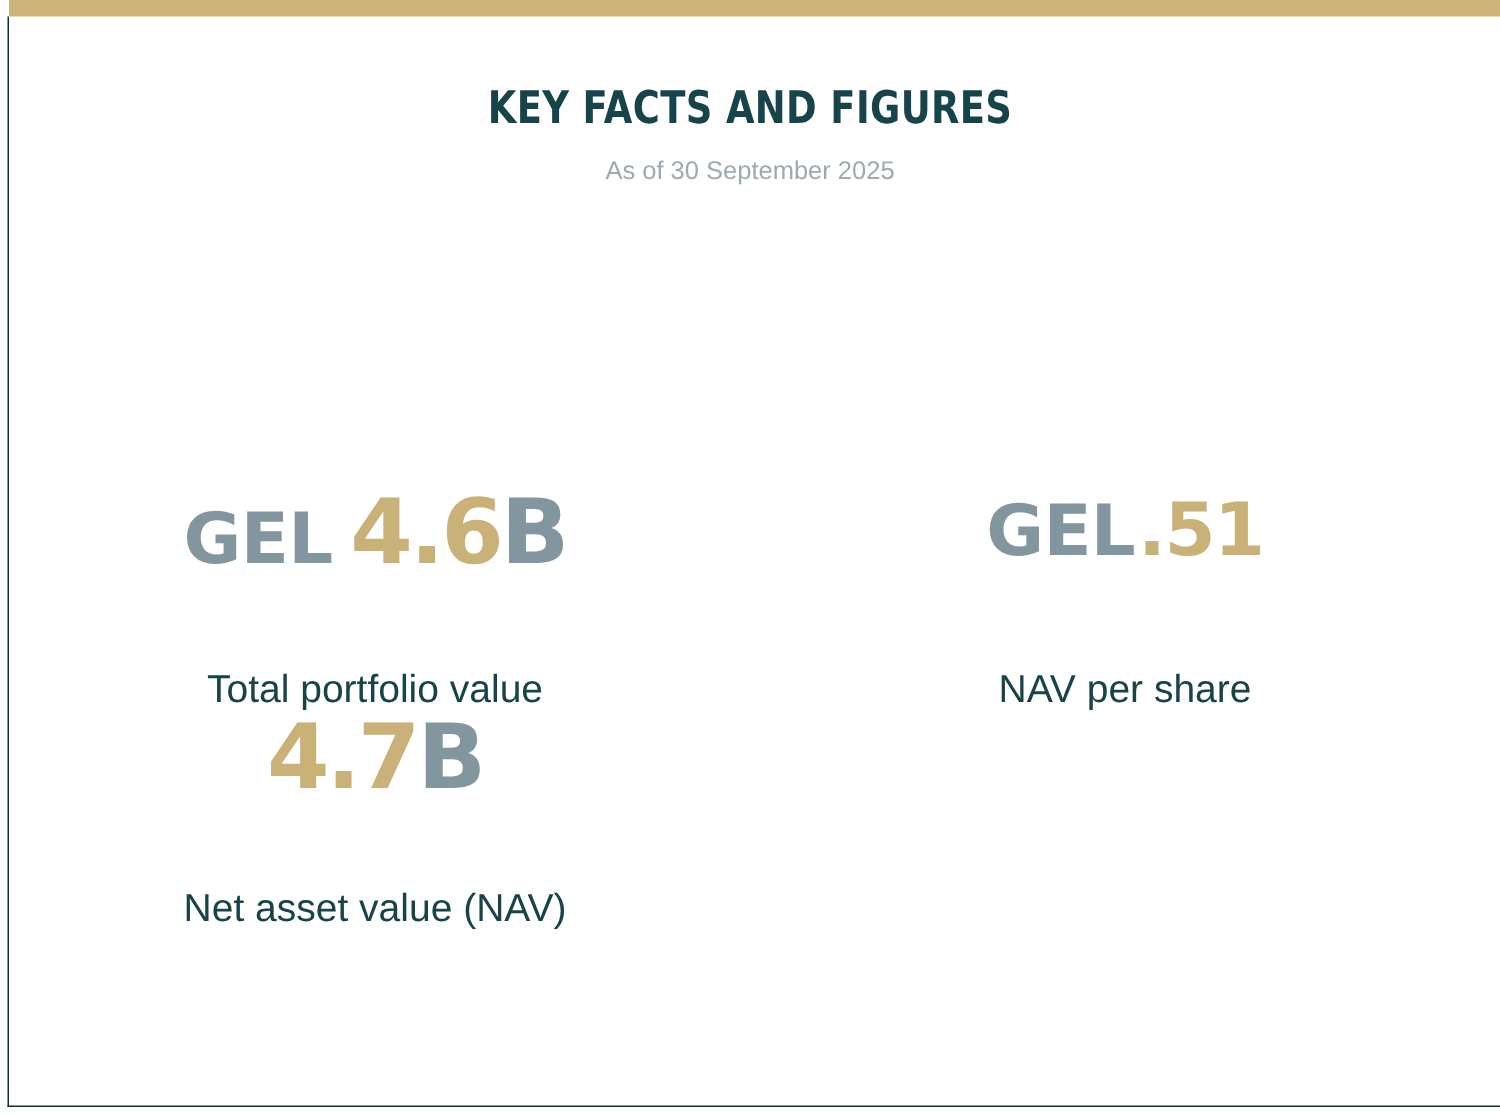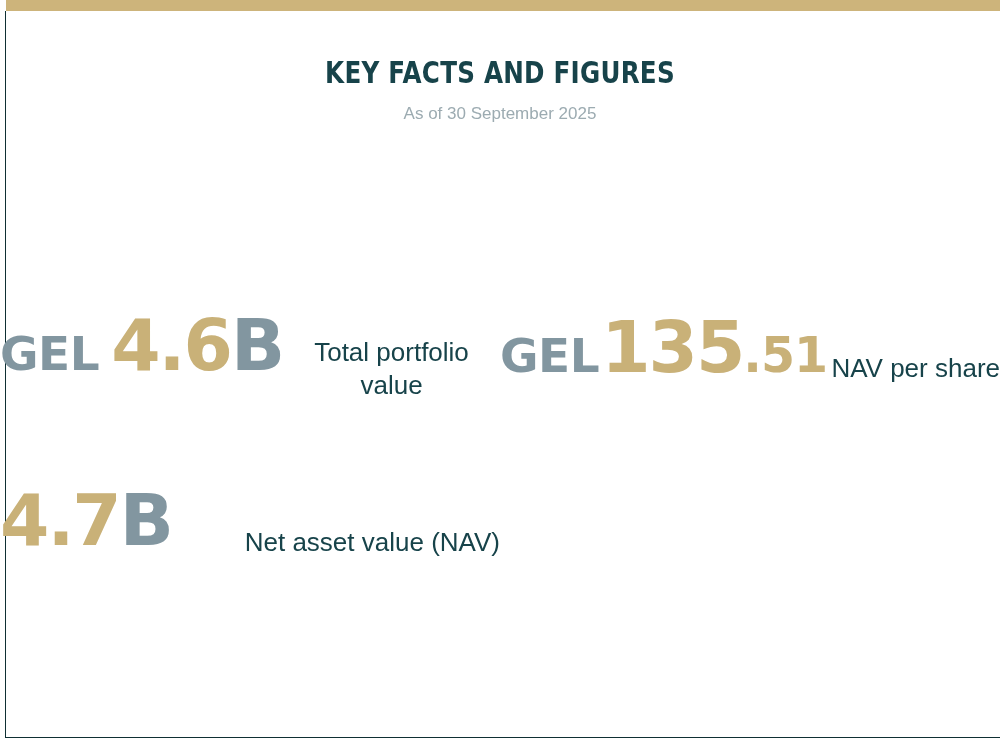--- a/index.html
+++ b/index.html
@@ -82,24 +82,23 @@
     top: 230px;
     left: 0;
     width: 1000px;
     display: grid;
     grid-template-columns: 500px 500px;
     grid-template-rows: 245px auto;
   }
 
   .stat {
     display: flex;
-    flex-direction: row;
+    flex-direction: column;
     align-items: center;
-    justify-content: space-between;
-    margin-top: 10px;
+    justify-content: flex-end;
   }
 
   .stat-value {
     display: flex;
     align-items: baseline;
     justify-content: center;
     white-space: nowrap;
     line-height: 1;
     height: 96px;
   }
@@ -110,21 +109,21 @@
     font-weight: 700;
     color: #8296a0;
     letter-spacing: -0.5px;
   }
 
   .unit.sp { margin-right: 12px; }
   .unit.tight { margin-right: 2px; }
 
   .big {
     font-family: "DejaVu Sans", sans-serif;
-    font-size: 71px;
+    font-size: 60px;
     font-weight: 700;
     color: #c9b178;
     letter-spacing: -2px;
   }
 
   .big.slate { color: #8296a0; }
 
   .small {
     font-family: "DejaVu Sans", sans-serif;
     font-size: 49px;
@@ -169,21 +168,20 @@
         <span class="big">4.6</span>
         <span class="big slate">B</span>
       </div>
       <div class="stat-label">Total portfolio value</div>
     </div>
 
 
     <div class="stat row2">
       <div class="stat-value">
         <span class="unit tight">GEL</span>
-        <span class="big">135</span>
         <span class="small">.51</span>
       </div>
       <div class="stat-label">NAV per share</div>
     </div>
 
     <div class="stat row2">
       <div class="stat-value">
         <span class="big">4.7</span>
         <span class="big slate">B</span>
       </div>

